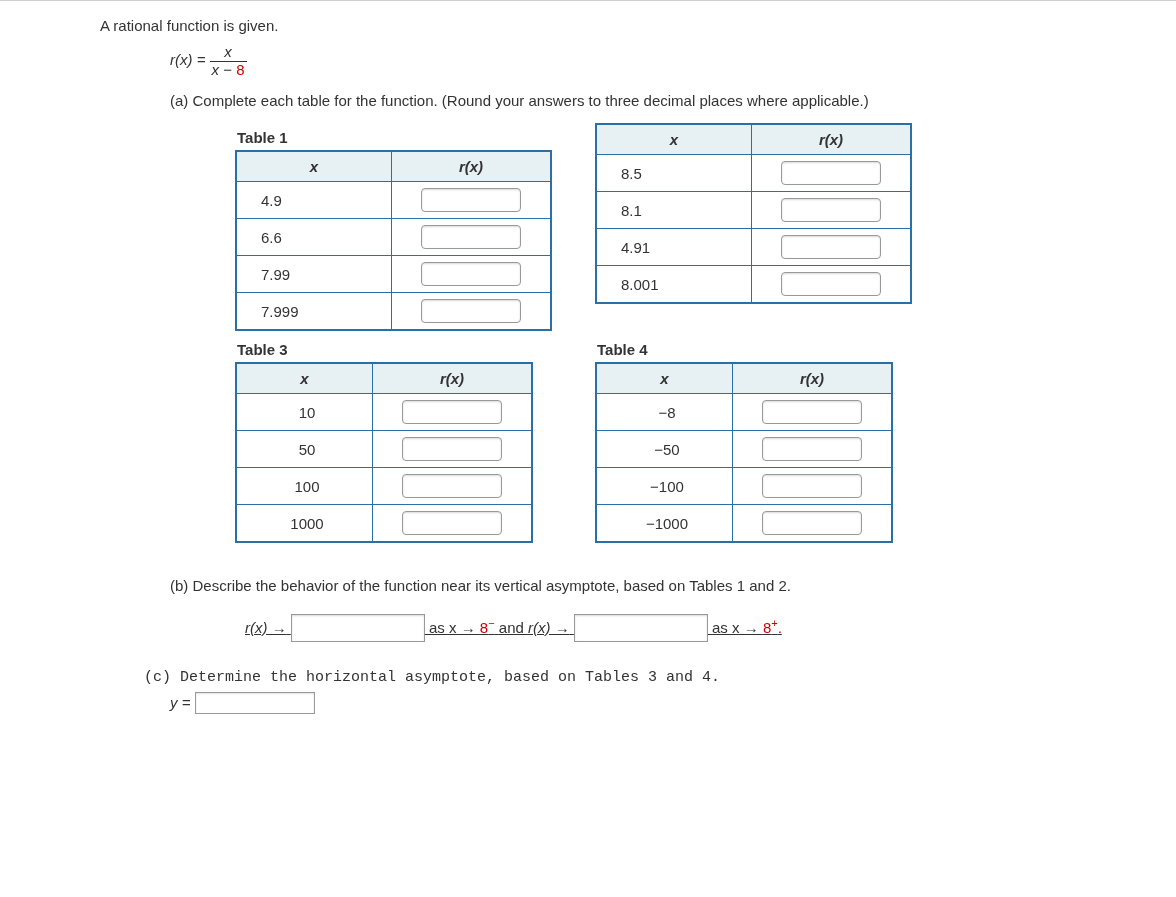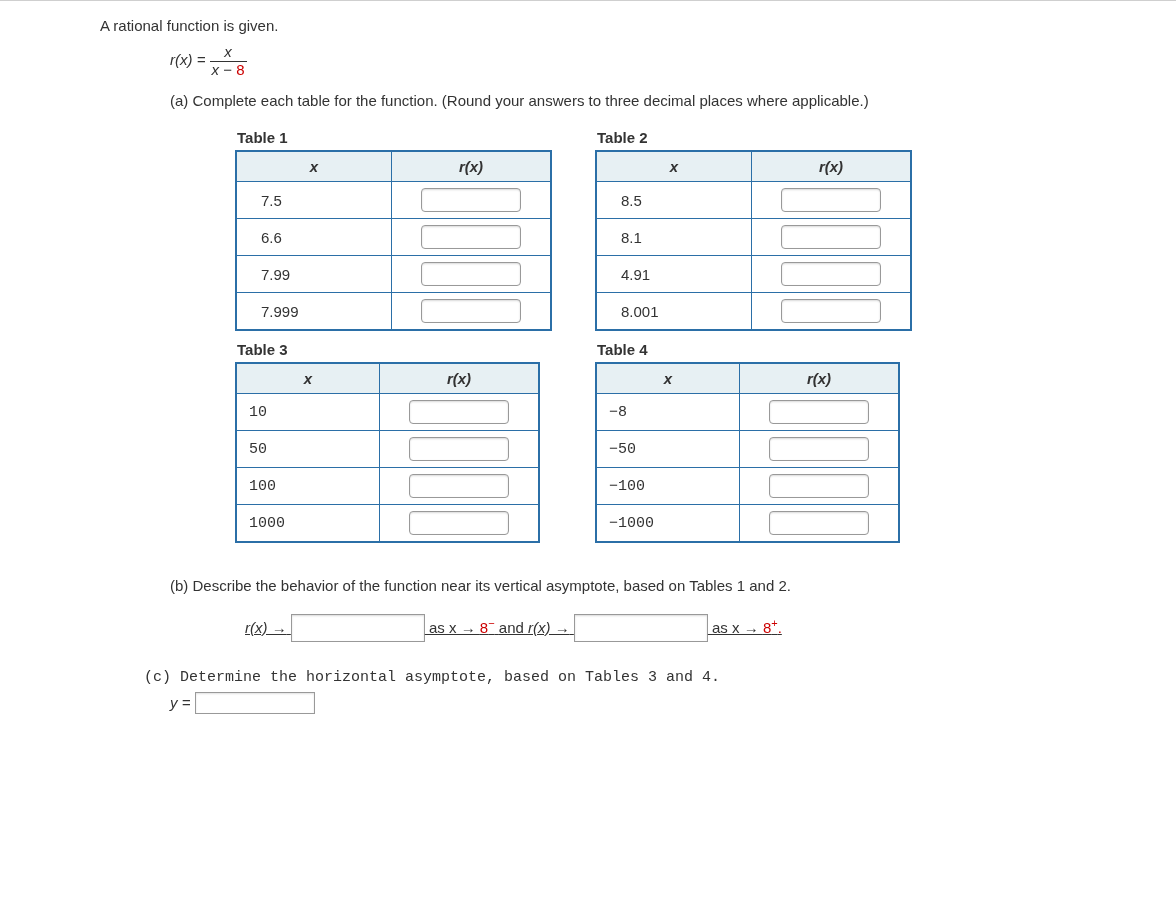--- a/index.html
+++ b/index.html
@@ -48,21 +48,21 @@
   table.data th {
     background: #e7f0f3;
     font-style: italic;
     font-weight: bold;
     padding: 6px 0;
   }
   table.data th:first-child, table.data td:first-child { width: 130px; }
   table.data th:last-child, table.data td:last-child { width: 158px; }
   table.data td { padding: 6px 0; }
   table.data td:first-child { padding-left: 24px; text-align:left; }
-  table.data.centered td:first-child { text-align:left; padding-left:12px;font-family:Liberation Mono, monospace; }
+  table.data.centered td:first-child { text-align:center; padding-left:5px; }
   input.ans {
     width: 90px;
     height: 22px;
     border: 1px solid #999;
     border-radius: 4px;
     box-shadow: inset 0 1px 2px rgba(0,0,0,0.15);
     padding: 0 4px;
     font-size: 14px;
   }
   input.ans-wide {
@@ -107,40 +107,39 @@
   <div class="tables-row">
     <div class="tblk">
       <div class="tblk-title">Table 1</div>
       <table class="data">
         <tbody>
             <tr>
           <th>x</th>
           <th>r(x)</th>
         </tr>
         <tr>
-              <td>7.5</td>
+              <td>4.9</td>
               <td><input class="ans" style=""></td>
             </tr>
         <tr>
               <td>6.6</td>
               <td><input class="ans" style=""></td>
             </tr>
         <tr>
               <td>7.99</td>
               <td><input class="ans" style=""></td>
             </tr>
         <tr>
               <td>7.999</td>
               <td><input class="ans" style=""></td>
             </tr>
       </tbody>
         </table>
     </div>
     <div class="tblk">
-      <div class="tblk-title">Table 2</div>
       <table class="data">
         <tbody>
             <tr>
           <th>x</th>
           <th>r(x)</th>
         </tr>
         <tr>
               <td>8.5</td>
               <td><input class="ans" style=""></td>
             </tr>

